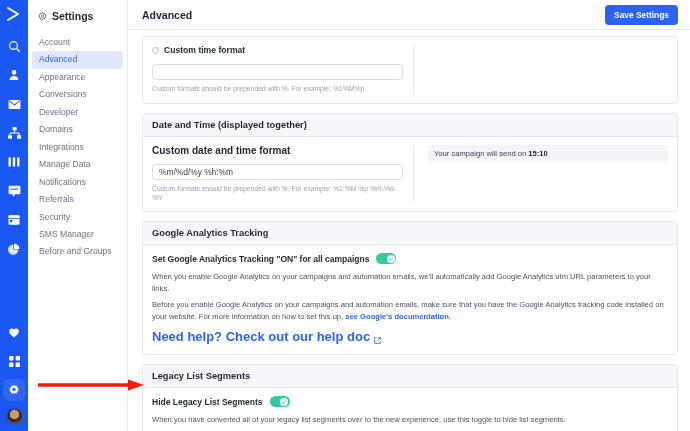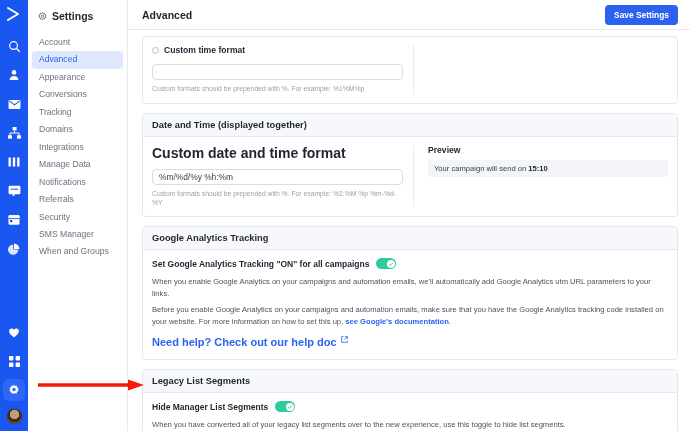--- a/index.html
+++ b/index.html
@@ -97,21 +97,21 @@
   .radio-label { font-size: 8.6px; font-weight: bold; color: #1f2430; text-align: right; }
 
   .txt-input {
     width: 100%; height: 16px;
     border: 1px solid #d9dce4; border-radius: 4px;
     font-size: 8.4px; color: #3a4050; font-family: inherit;
     padding: 0 6px; background: #fff; outline: none;
   }
   .hint { font-size: 6.8px; color: #9aa0ac; margin-top: 5px; line-height: 1.3; }
 
-  .field-label { font-size: 14px; font-weight: bold; color: #1f2430; margin-bottom: 5px; }
+  .field-label { font-size: 10px; font-weight: bold; color: #1f2430; margin-bottom: 5px; }
   .preview-label { font-size: 8.6px; font-weight: bold; color: #1f2430; margin-bottom: 5px; }
   .preview-box {
     background: #f4f5f9; border-radius: 3px;
     padding: 4px 6px; font-size: 7.6px; color: #3a4050;
   }
   .preview-box b { color: #1f2430; }
 
   .toggle-row { display: flex; align-items: center; gap: 7px; margin-bottom: 7px; }
   .toggle-label { font-size: 8.5px; font-weight: bold; color: #1f2430; }
   .toggle {
@@ -121,22 +121,22 @@
   .toggle .knob {
     position: absolute; top: 1.5px; right: 1.5px;
     width: 8px; height: 8px; border-radius: 50%; background: #fff;
     display: flex; align-items: center; justify-content: center;
   }
   .toggle .knob svg { display: block; }
 
   .para { font-size: 7.6px; color: #4b5160; line-height: 1.5; margin-bottom: 5px; }
   .para a, .link { color: #2b63f0; text-decoration: none; font-weight: bold; }
   .helplink {
-    display: inline-flex; align-items: flex-start; gap: 4px;
-    font-size: 11px; color: #2b63f0; font-weight: bold; text-decoration: none;
+    display: inline-flex; align-items: flex-end; gap: 4px;
+    font-size: 13px; color: #2b63f0; font-weight: bold; text-decoration: none;
     margin-top: 2px;
   }
 
   
   .arrow-annot {
     position: absolute; left: 36px; top: 379px;
     width: 110px; height: 12px; pointer-events: none;
   }
 </style>
 </head>
@@ -236,29 +236,29 @@
           <path d="M6 0.7 L7 2 L8.7 1.6 L9 3.3 L10.6 4 L9.8 5.5 L10.6 7 L9 7.7 L8.7 9.4 L7 9 L6 10.3 L5 9 L3.3 9.4 L3 7.7 L1.4 7 L2.2 5.5 L1.4 4 L3 3.3 L3.3 1.6 L5 2 Z" fill="none" stroke="#3a4050" stroke-width="0.9"></path>
           <circle cx="6" cy="5.5" r="1.6" fill="none" stroke="#3a4050" stroke-width="0.9"></circle>
         </svg>
       <span>Settings</span>
     </div>
     <div class="nav-list">
       <div class="nav-item">Account</div>
       <div class="nav-item active">Advanced</div>
       <div class="nav-item">Appearance</div>
       <div class="nav-item">Conversions</div>
-      <div class="nav-item">Tracking</div>
+      <div class="nav-item">Developer</div>
       <div class="nav-item">Domains</div>
       <div class="nav-item">Integrations</div>
       <div class="nav-item">Manage Data</div>
       <div class="nav-item">Notifications</div>
       <div class="nav-item">Referrals</div>
       <div class="nav-item">Security</div>
       <div class="nav-item">SMS Manager</div>
-      <div class="nav-item">When and Groups</div>
+      <div class="nav-item">Before and Groups</div>
     </div>
   </div>
 
   <div class="main">
 
     <div class="topbar">
       <div class="topbar-title">Advanced</div>
       <button class="save-btn">Save Settings</button>
     </div>
 
@@ -283,21 +283,20 @@
       <div class="card">
         <div class="card-head">Date and Time (displayed together)</div>
         <div class="card-body">
           <div class="split">
             <div class="split-left">
               <div class="field-label">Custom date and time format</div>
               <input class="txt-input" type="text" id="dt-input" value="%m/%d/%y %h:%m" style="">
               <div class="hint">Custom formats should be prepended with %. For example: %1:%M %p %m-%d-%Y</div>
             </div>
             <div class="split-right">
-              <div class="preview-label">Preview</div>
               <div class="preview-box">
                 <span>Your campaign will send on </span><b>15:10</b>
               </div>
             </div>
           </div>
         </div>
       </div>
 
       <div class="card">
         <div class="card-head">Google Analytics Tracking</div>
@@ -322,21 +321,21 @@
                 <line x1="8.2" y1="0.8" x2="4.4" y2="4.6" stroke="#2b63f0" stroke-width="1"></line>
               </svg>
           </a>
         </div>
       </div>
 
       <div class="card">
         <div class="card-head">Legacy List Segments</div>
         <div class="card-body">
           <div class="toggle-row">
-            <span class="toggle-label">Hide Manager List Segments</span>
+            <span class="toggle-label">Hide Legacy List Segments</span>
             <span class="toggle">
               <span class="knob">
                 <svg width="6" height="6" viewBox="0 0 8 8">
                     <path d="M1.6 4.2 L3.2 5.8 L6.4 2.4" fill="none" stroke="#2ecb9e" stroke-width="1.2" stroke-linecap="round" stroke-linejoin="round"></path>
                   </svg>
               </span>
             </span>
           </div>
           <div class="para">When you have converted all of your legacy list segments over to the new experience, use this toggle to hide list segments.</div>
         </div>

